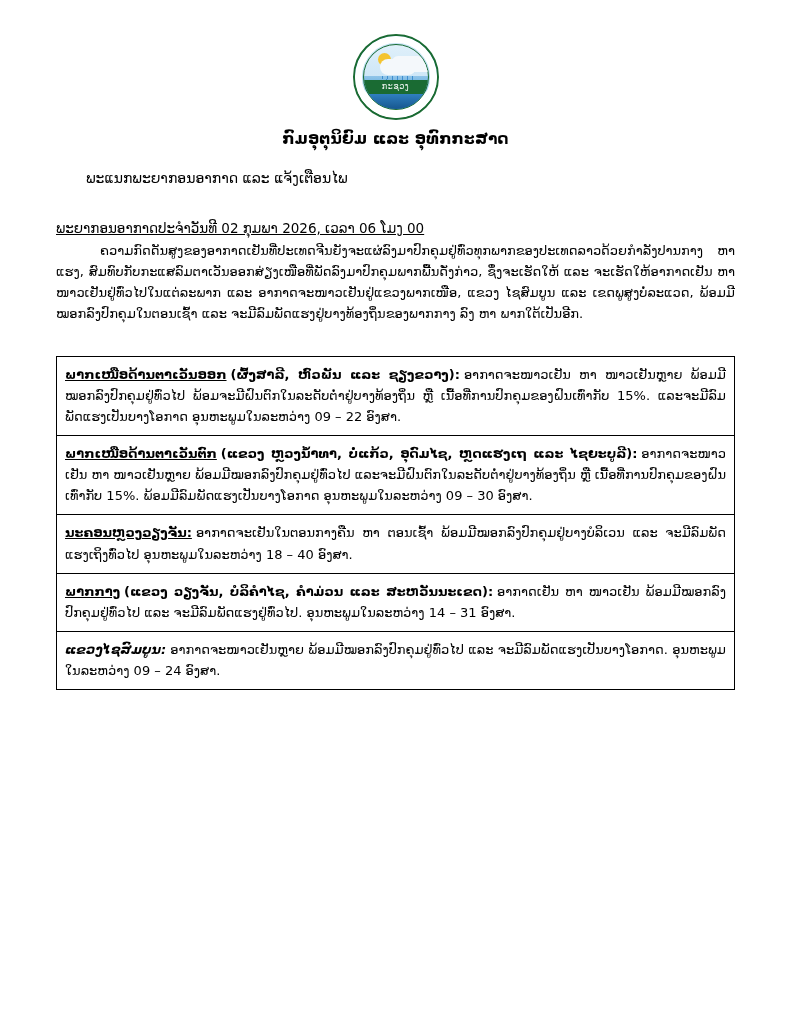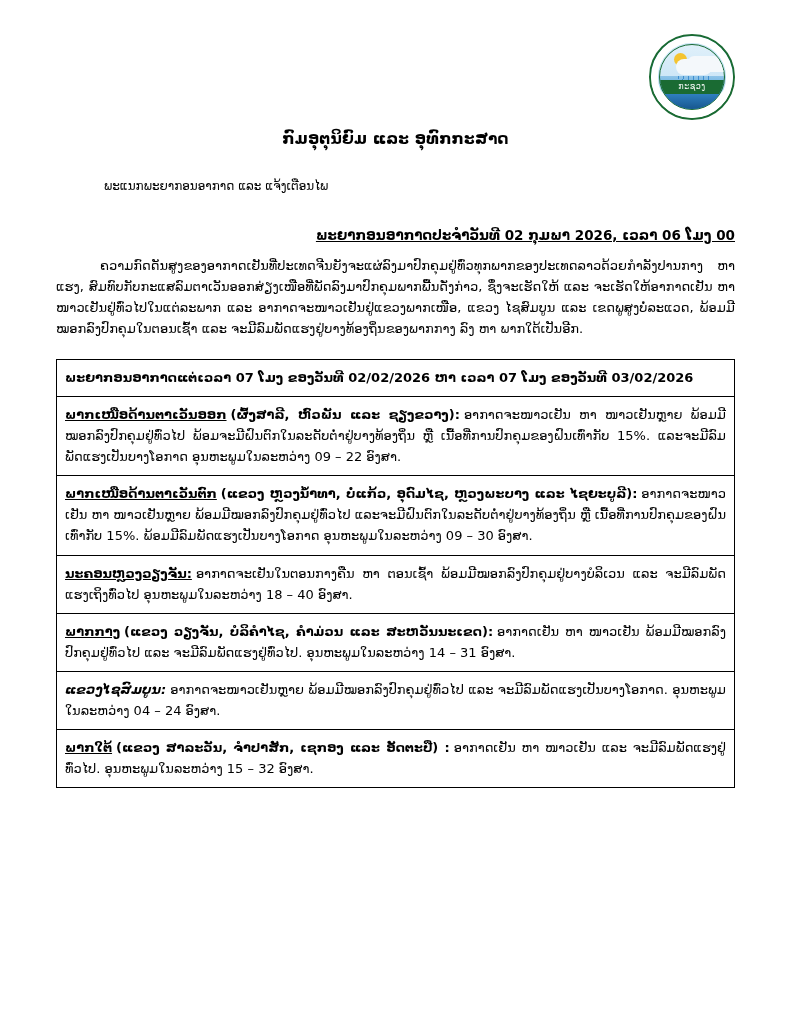--- a/index.html
+++ b/index.html
@@ -17,21 +17,21 @@
   }
   .page {
     width: 791px;
     min-height: 1024px;
     box-sizing: border-box;
     padding: 26px 56px 20px 56px;
     background: #ffffff;
   }
   .logo-wrap {
     display: flex;
-    justify-content: flex-end;
+    justify-content: center;
     align-items: center;
     margin-top: 8px;
     margin-bottom: 10px;
   }
   .logo {
     width: 86px;
     height: 86px;
     border-radius: 50%;
     border: 2px solid #1a6b33;
     background:
@@ -110,40 +110,40 @@
     height: 15px;
     background: linear-gradient(#2f7fc0, #17578f);
   }
 
   .title {
     text-align: center;
     font-weight: bold;
     font-size: 15.5px;
     letter-spacing: .2px;
     margin-top: 4px;
-    margin-bottom: 31px;
+    margin-bottom: 22px;
   }
   .org-line {
-    font-size: 12px;
-    margin-left: 48px;
+    font-size: 14px;
+    margin-left: 30px;
     margin-bottom: 34px;
   }
   .forecast-heading {
-    text-align: right;
-    font-weight: bold;
+    text-align: left;
+    font-weight: normal;
     font-size: 13.5px;
     text-decoration: underline;
-    margin-bottom: 12px;
+    margin-bottom: 4px;
   }
   .intro {
     font-size: 13px;
     line-height: 1.62;
     text-align: justify;
     text-indent: 44px;
-    margin: 0 0 20px 0;
+    margin: 0 0 32px 0;
   }
 
   table.wx {
     width: 100%;
     border-collapse: collapse;
     table-layout: fixed;
   }
   table.wx td {
     border: 1px solid #000000;
     padding: 7px 8px 8px 8px;
@@ -195,48 +195,40 @@
 
   <div class="org-line">ພະແນກພະຍາກອນອາກາດ ແລະ ແຈ້ງເຕືອນໄພ</div>
 
   <div class="forecast-heading">ພະຍາກອນອາກາດປະຈຳວັນທີ 02 ກຸມພາ 2026,  ເວລາ 06 ໂມງ 00</div>
 
   <p class="intro">ຄວາມກົດດັນສູງຂອງອາກາດເຢັນທີ່ປະເທດຈີນຍັງຈະແຜ່ລົງມາປົກຄຸມຢູ່ທົ່ວທຸກພາກຂອງປະເທດລາວດ້ວຍກຳລັງປານກາງ ຫາ ແຮງ, ສົມທົບກັບກະແສລົມຕາເວັນອອກສ່ຽງເໜືອທີ່ພັດລົງມາປົກຄຸມພາກພື້ນດັ່ງກ່າວ, ຊຶ່ງຈະເຮັດໃຫ້ ແລະ ຈະເຮັດໃຫ້ອາກາດເຢັນ ຫາ ໜາວເຢັນຢູ່ທົ່ວໄປໃນແຕ່ລະພາກ ແລະ ອາກາດຈະໜາວເຢັນຢູ່ແຂວງພາກເໜືອ, ແຂວງ ໄຊສົມບູນ ແລະ ເຂດພູສູງບໍ່ລະແວດ, ພ້ອມມີໝອກລົງປົກຄຸມໃນຕອນເຊົ້າ ແລະ ຈະມີລົມພັດແຮງຢູ່ບາງທ້ອງຖິ່ນຂອງພາກກາງ ລົງ ຫາ ພາກໃຕ້ເປັນອີກ.</p>
 
   <table class="wx">
     <tbody>
       <tr>
-        <td class="period">ພະຍາກອນອາກາດແຕ່ເວລາ 07 ໂມງ ຂອງວັນທີ 02/02/2026 ຫາ ເວລາ 07 ໂມງ ຂອງວັນທີ 03/02/2026</td>
-      </tr>
-      <tr>
         <td>
           <span class="region pad-r">ພາກເໜືອດ້ານຕາເວັນອອກ</span><span class="sub pad-r">(ຜົ້ງສາລີ, ຫົວພັນ ແລະ ຊຽງຂວາງ):</span><span>ອາກາດຈະໜາວເຢັນ ຫາ ໜາວເຢັນຫຼາຍ ພ້ອມມີໝອກລົງປົກຄຸມຢູ່ທົ່ວໄປ ພ້ອມຈະມີຝົນຕົກໃນລະດັບຕ່ຳຢູ່ບາງທ້ອງຖິ່ນ ຫຼື ເນື້ອທີ່ການປົກຄຸມຂອງຝົນເທົ່າກັບ 15%. ແລະຈະມີລົມພັດແຮງເປັນບາງໂອກາດ ອຸນຫະພູມໃນລະຫວ່າງ 09 – 22 ອົງສາ.</span>
         </td>
       </tr>
       <tr>
         <td>
-          <span class="region pad-r">ພາກເໜືອດ້ານຕາເວັນຕົກ</span><span class="sub pad-r">(ແຂວງ ຫຼວງນ້ຳທາ, ບໍ່ແກ້ວ, ອຸດົມໄຊ, ຫຼວງພະບາງ ແລະ ໄຊຍະບູລີ):</span><span>ອາກາດຈະໜາວເຢັນ ຫາ ໜາວເຢັນຫຼາຍ ພ້ອມມີໝອກລົງປົກຄຸມຢູ່ທົ່ວໄປ ແລະຈະມີຝົນຕົກໃນລະດັບຕ່ຳຢູ່ບາງທ້ອງຖິ່ນ ຫຼື ເນື້ອທີ່ການປົກຄຸມຂອງຝົນເທົ່າກັບ 15%. ພ້ອມມີລົມພັດແຮງເປັນບາງໂອກາດ  ອຸນຫະພູມໃນລະຫວ່າງ 09 – 30 ອົງສາ.</span>
+          <span class="region pad-r">ພາກເໜືອດ້ານຕາເວັນຕົກ</span><span class="sub pad-r">(ແຂວງ ຫຼວງນ້ຳທາ, ບໍ່ແກ້ວ, ອຸດົມໄຊ, ຫຼດແຮງເຖ ແລະ ໄຊຍະບູລີ):</span><span>ອາກາດຈະໜາວເຢັນ ຫາ ໜາວເຢັນຫຼາຍ ພ້ອມມີໝອກລົງປົກຄຸມຢູ່ທົ່ວໄປ ແລະຈະມີຝົນຕົກໃນລະດັບຕ່ຳຢູ່ບາງທ້ອງຖິ່ນ ຫຼື ເນື້ອທີ່ການປົກຄຸມຂອງຝົນເທົ່າກັບ 15%. ພ້ອມມີລົມພັດແຮງເປັນບາງໂອກາດ  ອຸນຫະພູມໃນລະຫວ່າງ 09 – 30 ອົງສາ.</span>
         </td>
       </tr>
       <tr>
         <td>
           <span class="region pad-r">ນະຄອນຫຼວງວຽງຈັນ:</span><span>ອາກາດຈະເຢັນໃນຕອນກາງຄືນ ຫາ ຕອນເຊົ້າ ພ້ອມມີໝອກລົງປົກຄຸມຢູ່ບາງບໍລິເວນ ແລະ ຈະມີລົມພັດແຮງເຖິງທົ່ວໄປ ອຸນຫະພູມໃນລະຫວ່າງ 18 – 40 ອົງສາ.</span>
         </td>
       </tr>
       <tr>
         <td>
           <span class="region pad-r">ພາກກາງ</span><span class="sub pad-r">(ແຂວງ ວຽງຈັນ, ບໍລິຄຳໄຊ, ຄຳມ່ວນ ແລະ ສະຫວັນນະເຂດ):</span><span>ອາກາດເຢັນ ຫາ ໜາວເຢັນ ພ້ອມມີໝອກລົງປົກຄຸມຢູ່ທົ່ວໄປ ແລະ ຈະມີລົມພັດແຮງຢູ່ທົ່ວໄປ. ອຸນຫະພູມໃນລະຫວ່າງ 14 – 31 ອົງສາ.</span>
         </td>
       </tr>
       <tr>
         <td>
-          <span class="region nounderline pad-r">ແຂວງໄຊສົມບູນ:</span><span>ອາກາດຈະໜາວເຢັນຫຼາຍ ພ້ອມມີໝອກລົງປົກຄຸມຢູ່ທົ່ວໄປ ແລະ ຈະມີລົມພັດແຮງເປັນບາງໂອກາດ. ອຸນຫະພູມໃນລະຫວ່າງ 04 – 24 ອົງສາ.</span>
-        </td>
-      </tr>
-      <tr>
-        <td>
-          <span class="region pad-r">ພາກໃຕ້</span><span class="sub pad-r">(ແຂວງ ສາລະວັນ, ຈຳປາສັກ, ເຊກອງ ແລະ ອັດຕະປື) :</span><span>ອາກາດເຢັນ ຫາ ໜາວເຢັນ ແລະ ຈະມີລົມພັດແຮງຢູ່ທົ່ວໄປ.  ອຸນຫະພູມໃນລະຫວ່າງ 15 – 32 ອົງສາ.</span>
+          <span class="region nounderline pad-r">ແຂວງໄຊສົມບູນ:</span><span>ອາກາດຈະໜາວເຢັນຫຼາຍ ພ້ອມມີໝອກລົງປົກຄຸມຢູ່ທົ່ວໄປ ແລະ ຈະມີລົມພັດແຮງເປັນບາງໂອກາດ. ອຸນຫະພູມໃນລະຫວ່າງ 09 – 24 ອົງສາ.</span>
         </td>
       </tr>
     </tbody>
   </table>
 
 </div>
 
 </body></html>

